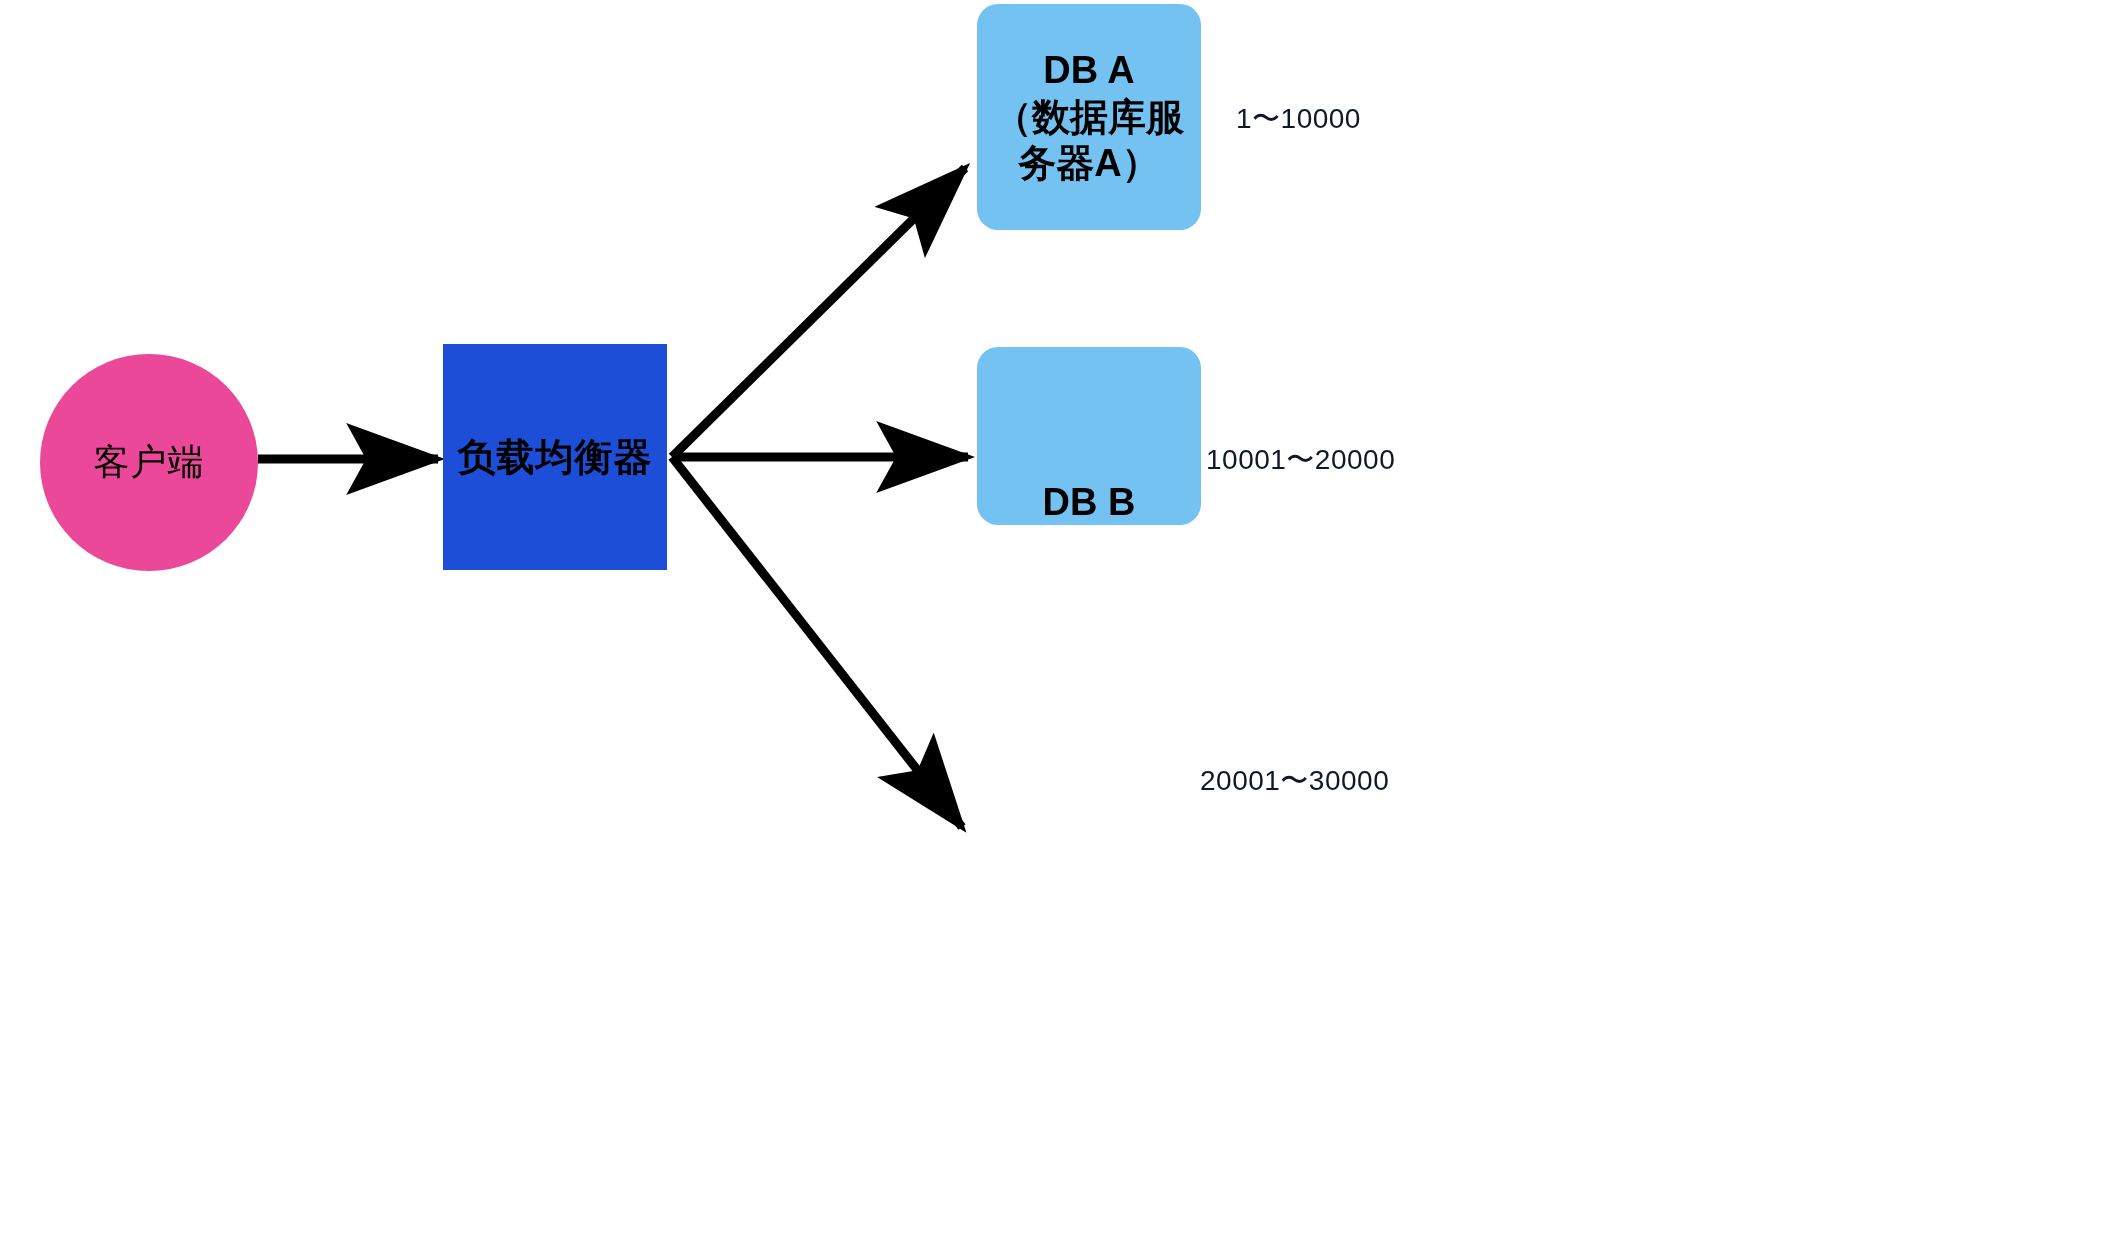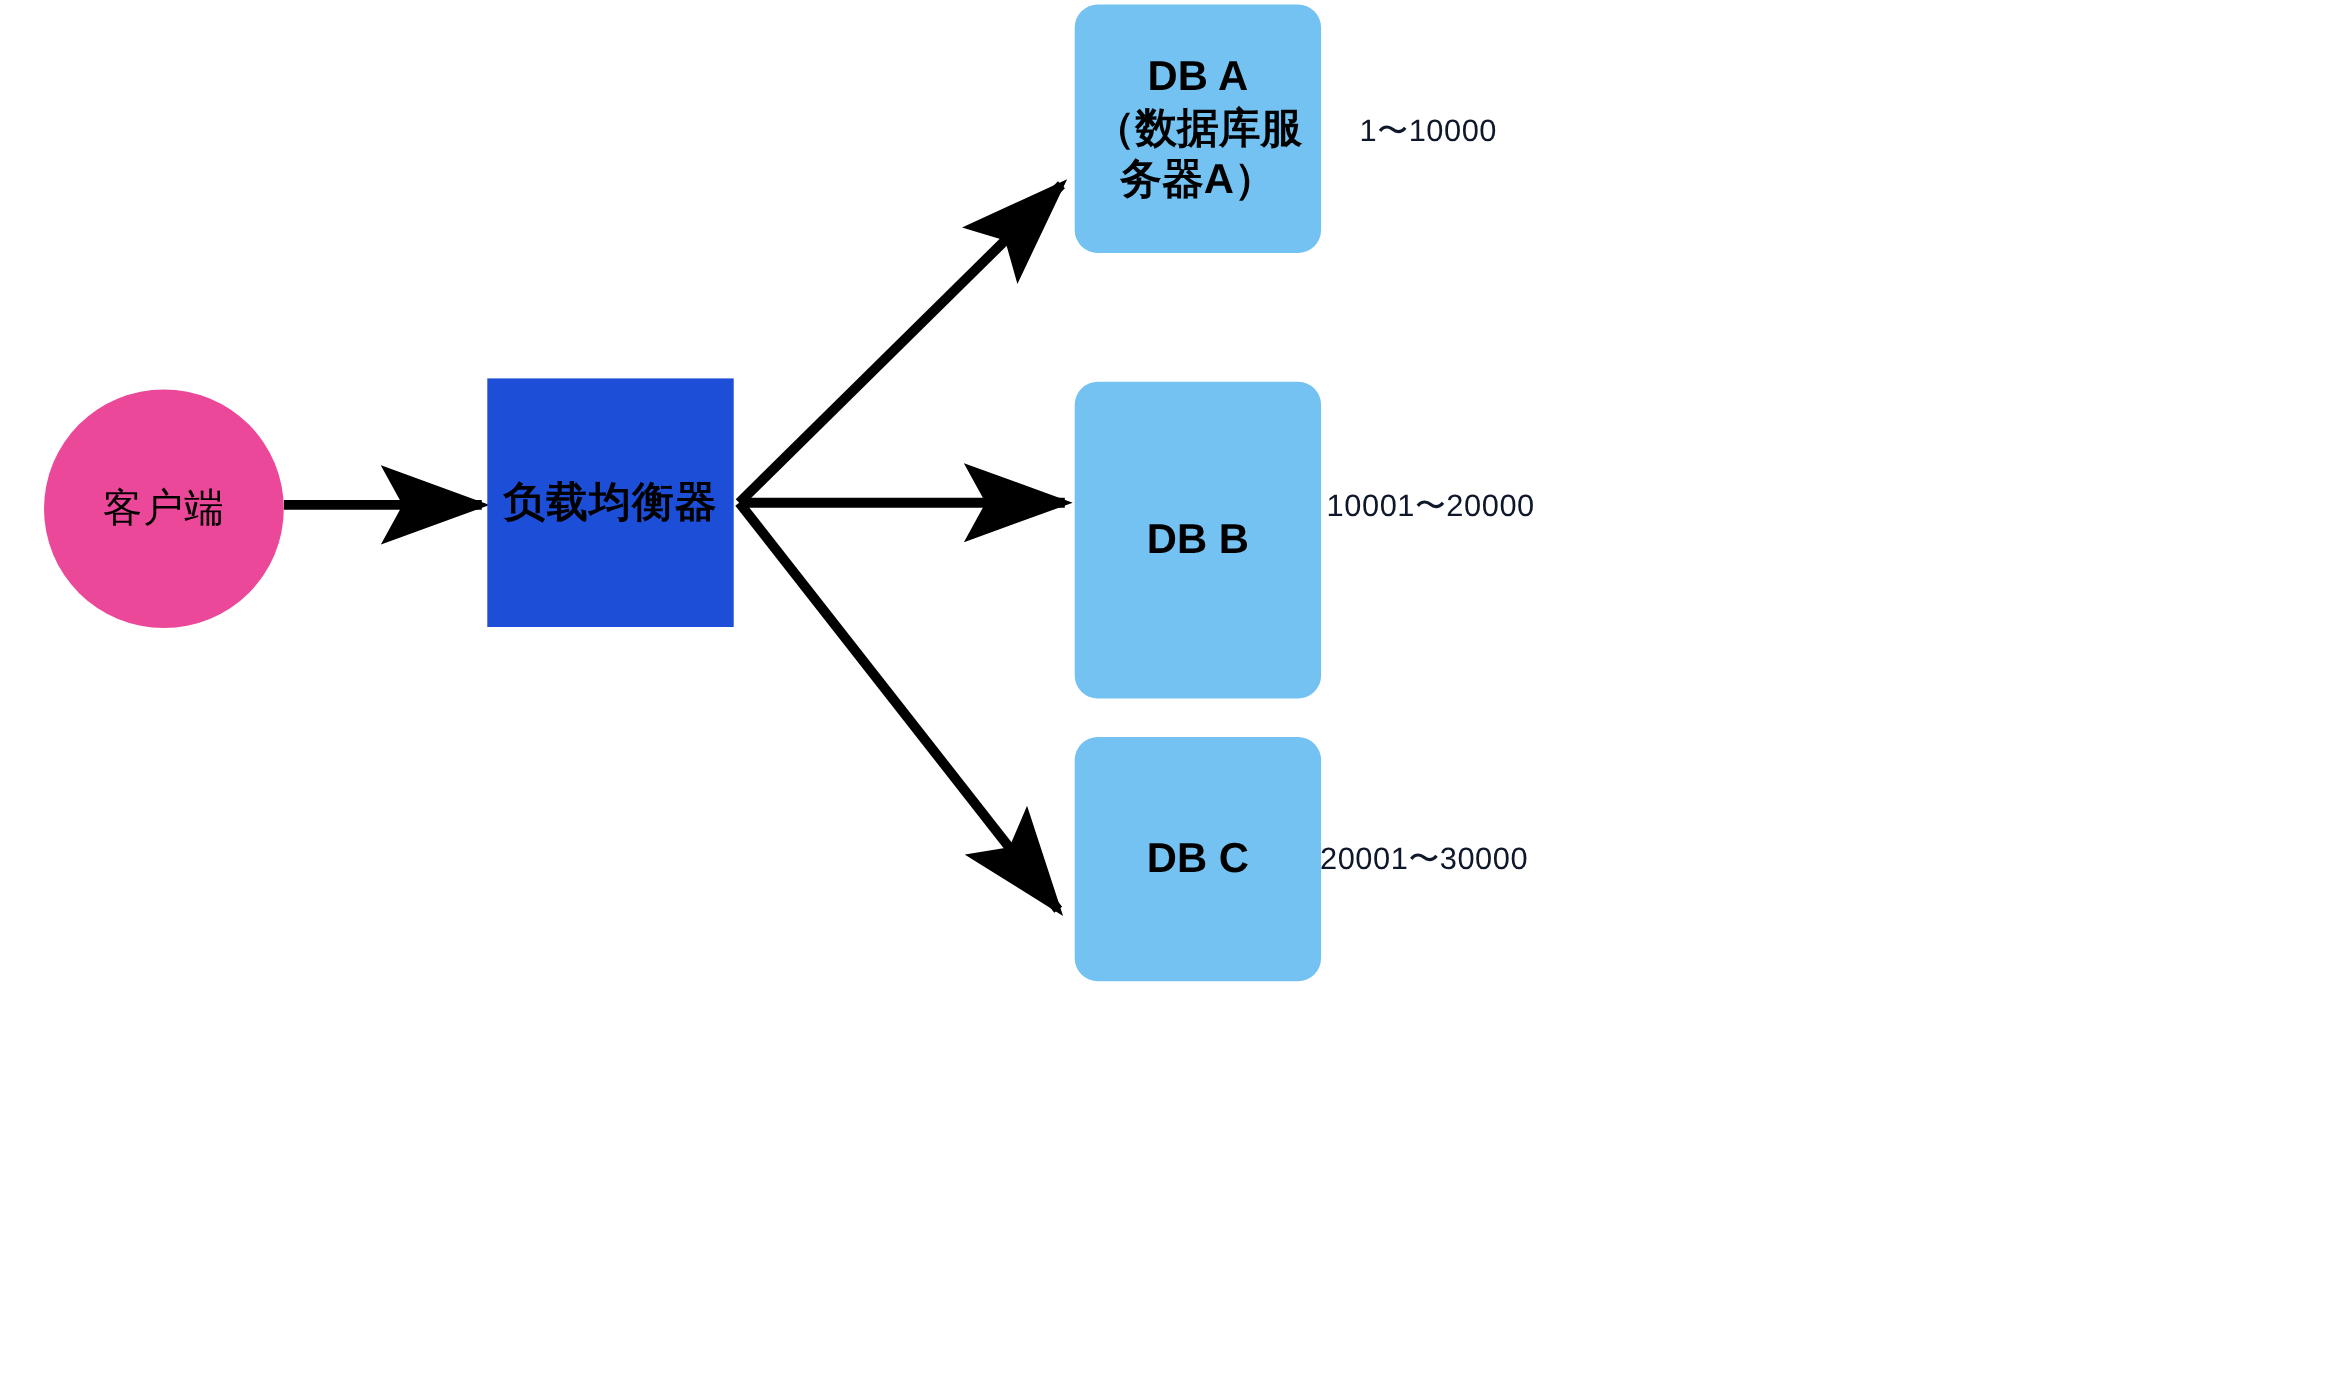--- a/index.html
+++ b/index.html
@@ -71,21 +71,21 @@
   .db-node {
     left: 977px;
     width: 224px;
     background: #73C2F2;
     font-size: 38px;
     font-weight: 600;
     padding: 0 6px;
     border-radius: 21px;
   }
   #db-a-node { top: 4px;   height: 226px; }
-  #db-b-node { top: 347px; height: 288px; }
+  #db-b-node { top: 347px; height: 178px; align-items: flex-end; }
   #db-c-node { top: 670px; height: 222px; }
 
   #db-a-node .node-label { line-height: 1.22; }
 
   
   .range-label {
     position: absolute;
     color: #0f172a;
     font-size: 28px;
     font-weight: 400;
@@ -127,21 +127,18 @@
 
   <div class="node db-node" id="db-a-node">
     <span class="node-label">DB A
 （数据库服务器A）</span>
   </div>
 
   <div class="node db-node" id="db-b-node">
     <span class="node-label">DB B</span>
   </div>
 
-  <div class="node db-node" id="db-c-node">
-    <span class="node-label">DB C</span>
-  </div>
 
   <div class="range-label" id="range-a">1〜10000</div>
   <div class="range-label" id="range-b">10001〜20000</div>
   <div class="range-label" id="range-c">20001〜30000</div>
 
 </div>
 
 </body></html>

